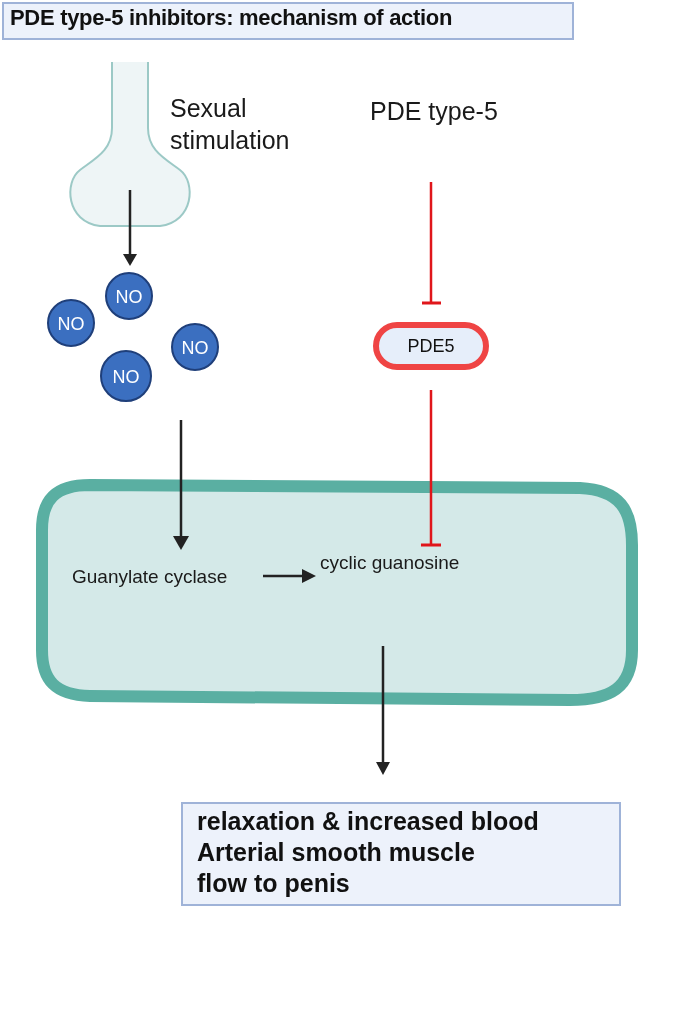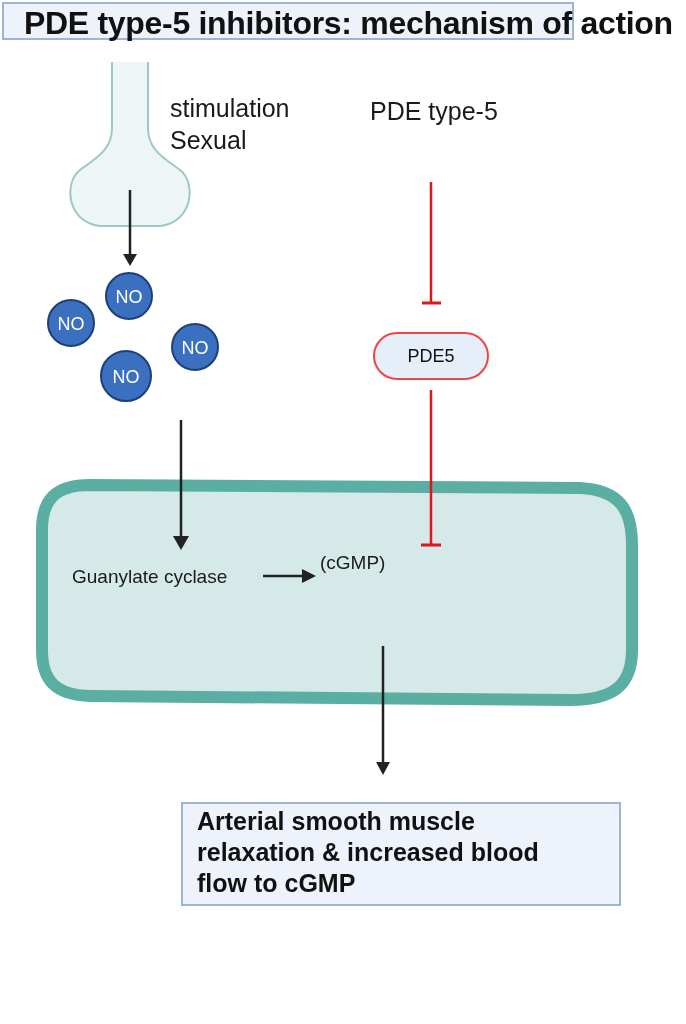--- a/index.html
+++ b/index.html
@@ -1,25 +1,25 @@
 <!DOCTYPE html>
 <html><head>
 <meta charset="utf-8">
 <style>
   html, body { margin:0; padding:0; background:#ffffff; }
   body { width:686px; height:1024px; position:relative; overflow:hidden;
          font-family:"Liberation Sans", sans-serif; color:#111; }
   .abs { position:absolute; }
   .title-box { left:2px; top:2px; width:572px; height:38px; background:#edf2fb;
                border:2px solid #9fb3d8; box-sizing:border-box; }
-  .title-text { left:24px; top:5px; font-size:32px; font-weight:bold; color:#111;
+  .title-text { left:10px; top:5px; font-size:22px; font-weight:bold; color:#111;
                 white-space:nowrap; letter-spacing:-0.3px; }
   .label { font-size:25px; line-height:32px; color:#1a1a1a; }
-  .pde5 { left:373px; top:332px; width:116px; height:48px; border-radius:24px;
-          background:#e6eefa; border:2px solid #ef4444; box-sizing:border-box;
+  .pde5 { left:373px; top:322px; width:116px; height:48px; border-radius:24px;
+          background:#e6eefa; border:6px solid #ef4444; box-sizing:border-box;
           display:flex; align-items:center; justify-content:center; font-size:18px; }
   .result-box { left:181px; top:802px; width:440px; height:104px; background:#edf2fb;
                 border:2px solid #9fb3d8; box-sizing:border-box; }
   .result-text { left:197px; top:806px; width:420px; font-size:25px; line-height:31px;
                  font-weight:bold; color:#111; }
   .inner-text { font-size:19px; line-height:24px; color:#1a1a1a; }
   svg { position:absolute; left:0; top:0; }
   .no-label { font-family:"Liberation Sans", sans-serif; font-size:18px; fill:#ffffff; }
 </style>
 </head>
@@ -69,33 +69,33 @@
   <path d="M173,536 L189,536 L181,550 z" fill="#222"></path>
 
   <line x1="263" y1="576" x2="305" y2="576" stroke="#222" stroke-width="2.5"></line>
   <path d="M302,569 L316,576 L302,583 z" fill="#222"></path>
 
   <line x1="383" y1="646" x2="383" y2="764" stroke="#222" stroke-width="2.5"></line>
   <path d="M376,762 L390,762 L383,775 z" fill="#222"></path>
 </svg>
 
 <div class="abs label" style="left:170px; top:92px;">
+  <div>Sexual</div>
   <div>stimulation</div>
-  <div>Sexual</div>
 </div>
 
 <div class="abs label" style="left:370px; top:95px;">
   <div>PDE type-5</div>
 </div>
 
 <div class="abs pde5">PDE5</div>
 
 <div class="abs inner-text" style="left:72px; top:565px;">Guanylate cyclase</div>
 <div class="abs inner-text" style="left:320px; top:551px;">
-  <div>(cGMP)</div>
+  <div>cyclic guanosine</div>
 </div>
 
 <div class="abs result-box"></div>
 <div class="abs result-text">
+  <div>relaxation &amp; increased blood</div>
   <div>Arterial smooth muscle</div>
-  <div>relaxation &amp; increased blood</div>
-  <div>flow to cGMP</div>
+  <div>flow to penis</div>
 </div>
 
 </body></html>

